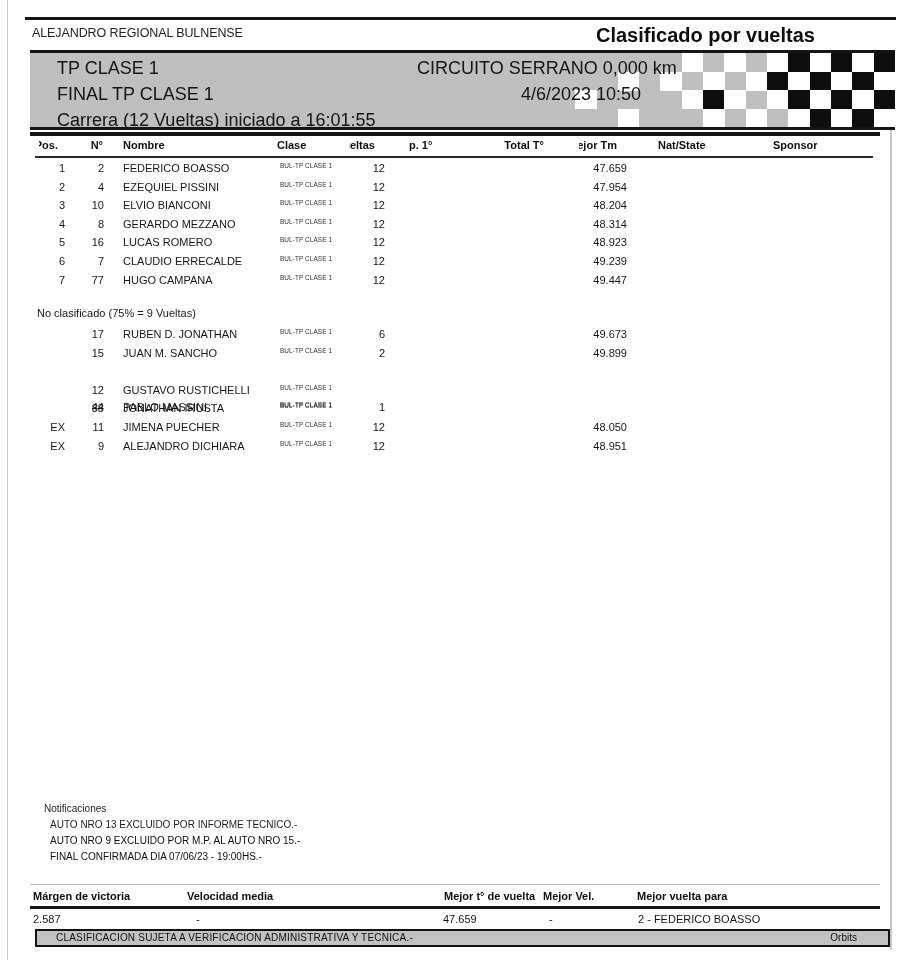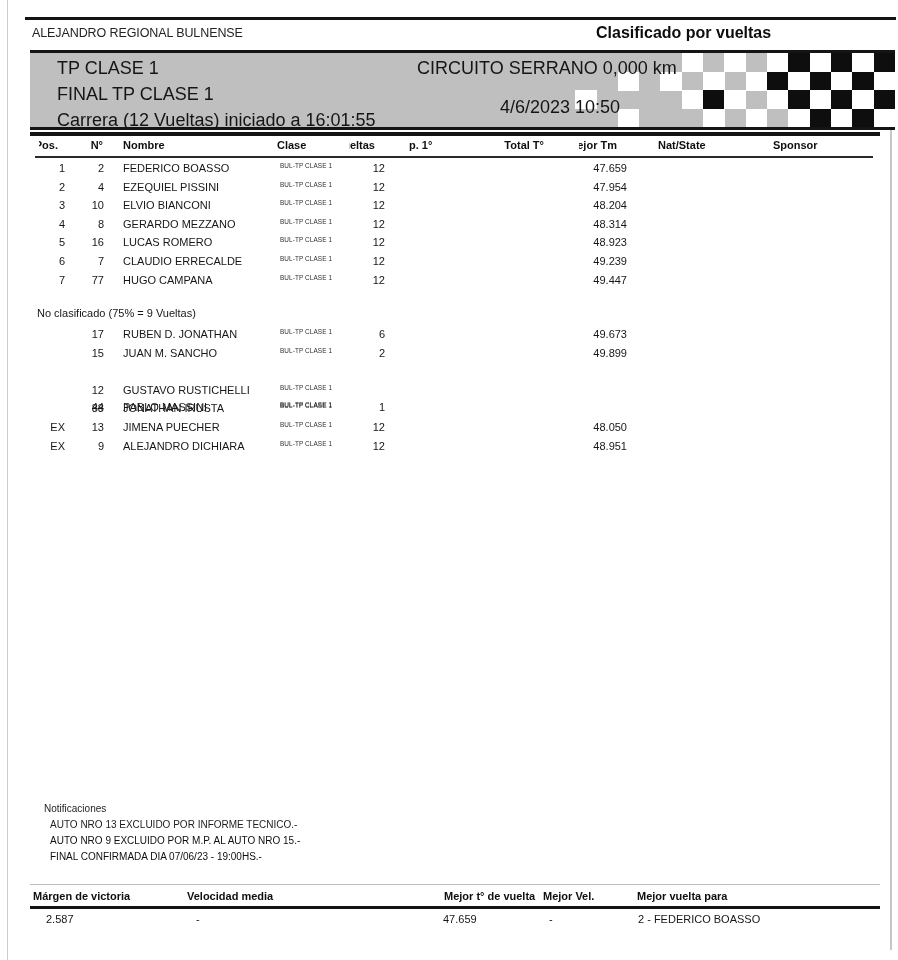--- a/index.html
+++ b/index.html
@@ -4,21 +4,21 @@
 <style>
   html,body{margin:0;padding:0;background:#fff}
   #page{position:relative;width:898px;height:960px;background:#ffffff;
         font-family:"Liberation Sans",sans-serif;color:#1b1b1b;overflow:hidden}
   .abs{position:absolute}
   .hr{position:absolute;background:#141414}
   
   .edge{position:absolute;background:#cccccc}
   
   .champ{font-size:12.5px;letter-spacing:-0.1px;color:#232323}
-  .rtitle{font-size:16px;font-weight:bold;color:#0d0d0d}
+  .rtitle{font-size:20px;font-weight:bold;color:#0d0d0d}
   
   #bar{left:30px;top:50px;width:865px;height:80px;background:#bfbfbf;
        border-top:3px solid #141414;border-bottom:3px solid #141414;box-sizing:border-box}
   .bartxt{font-size:18px;color:#151515}
   #checker{left:575px;top:53px;width:320px;height:74px;overflow:hidden}
   .ck{position:absolute}
   
   .th{position:absolute;top:139px;height:14px;font-weight:bold;font-size:11px;color:#0f0f0f;white-space:nowrap}
   .thr{text-align:right}
   
@@ -95,21 +95,21 @@
       <div class="ck" style="left: 170.67px; top: 55.5px; width: 21.83px; height: 19px; background: rgb(255, 255, 255);"></div>
       <div class="ck" style="left: 213.33px; top: 55.5px; width: 21.83px; height: 19px; background: rgb(255, 255, 255);"></div>
       <div class="ck" style="left: 234.67px; top: 55.5px; width: 21.83px; height: 19px; background: rgb(14, 14, 14);"></div>
       <div class="ck" style="left: 256px; top: 55.5px; width: 21.83px; height: 19px; background: rgb(255, 255, 255);"></div>
       <div class="ck" style="left: 277.33px; top: 55.5px; width: 21.83px; height: 19px; background: rgb(14, 14, 14);"></div>
       <div class="ck" style="left: 298.67px; top: 55.5px; width: 21.83px; height: 19px; background: rgb(255, 255, 255);"></div>
     </div>
   <div class="abs bartxt" style="left:57px;top:58px">TP CLASE 1</div>
   <div class="abs bartxt" style="left:417px;top:58px">CIRCUITO SERRANO 0,000 km</div>
   <div class="abs bartxt" style="left:57px;top:84px">FINAL TP CLASE 1</div>
-  <div class="abs bartxt" style="left:500px;top:97px;width:141px;text-align:left">4/6/2023 10:50</div>
+  <div class="abs bartxt" style="left:500px;top:84px;width:141px;text-align:right">4/6/2023 10:50</div>
   <div class="abs bartxt" style="left:57px;top:110px">Carrera (12 Vueltas) iniciado a 16:01:55</div>
 
   <div class="hr" style="left:30px;top:132px;width:850px;height:3.5px"></div>
 
   <div class="th clipL" style="left:39px;width:19px"><span class="ltr">Pos.</span></div>
   <div class="th thr" style="left:79px;width:24px">N°</div>
   <div class="th" style="left:123px">Nombre</div>
   <div class="th" style="left:277px">Clase</div>
   <div class="th clipL" style="left:349px;width:26px"><span class="ltr">Vueltas</span></div>
   <div class="th" style="left:409px">p. 1°</div>
@@ -245,21 +245,21 @@
         <span class="c-diff clipL">
           <span class="ltr"></span>
         </span>
         <span class="c-total clipL">
           <span class="ltr"></span>
         </span>
         <span class="c-best"></span>
       </div>
       <div class="trow" style="top: 421px;">
         <span class="c-pos">EX</span>
-        <span class="c-num">13</span>
+        <span class="c-num">11</span>
         <span class="c-name">JIMENA PUECHER</span>
         <span class="c-cls">BUL-TP CLASE 1</span>
         <span class="c-laps">12</span>
         <span class="c-diff clipL"></span>
         <span class="c-total clipL"></span>
         <span class="c-best">48.050</span>
       </div>
       <div class="trow" style="top: 439.6px;">
         <span class="c-pos">EX</span>
         <span class="c-num">9</span>
@@ -279,19 +279,23 @@
   <div class="abs note b" style="left:50px;top:835px">AUTO NRO 9 EXCLUIDO POR M.P. AL AUTO NRO 15.-</div>
   <div class="abs note b" style="left:50px;top:851px">FINAL CONFIRMADA DIA 07/06/23 - 19:00HS.-</div>
 
   <div class="hr" style="left:30px;top:884px;width:850px;height:1px;background:#bdbdbd"></div>
   <div class="sumh" style="left:33px">Márgen de victoria</div>
   <div class="sumh" style="left:187px">Velocidad media</div>
   <div class="sumh" style="left:444px">Mejor t° de vuelta</div>
   <div class="sumh" style="left:543px">Mejor Vel.</div>
   <div class="sumh" style="left:637px">Mejor vuelta para</div>
   <div class="hr" style="left:30px;top:906px;width:850px;height:2.5px"></div>
-  <div class="sumv" style="left:46px">2.587</div>
+  <div class="sumv" style="left:33px">2.587</div>
   <div class="sumv" style="left:196px">-</div>
   <div class="sumv" style="left:443px">47.659</div>
   <div class="sumv" style="left:549px">-</div>
   <div class="sumv" style="left:638px">2 - FEDERICO BOASSO</div>
 
+  <div class="abs" id="fbar">
+    <span class="disc">CLASIFICACION SUJETA A VERIFICACION ADMINISTRATIVA Y TECNICA.-</span>
+    <span class="brand">Orbits</span>
+  </div>
 </div>
 
 </body></html>

